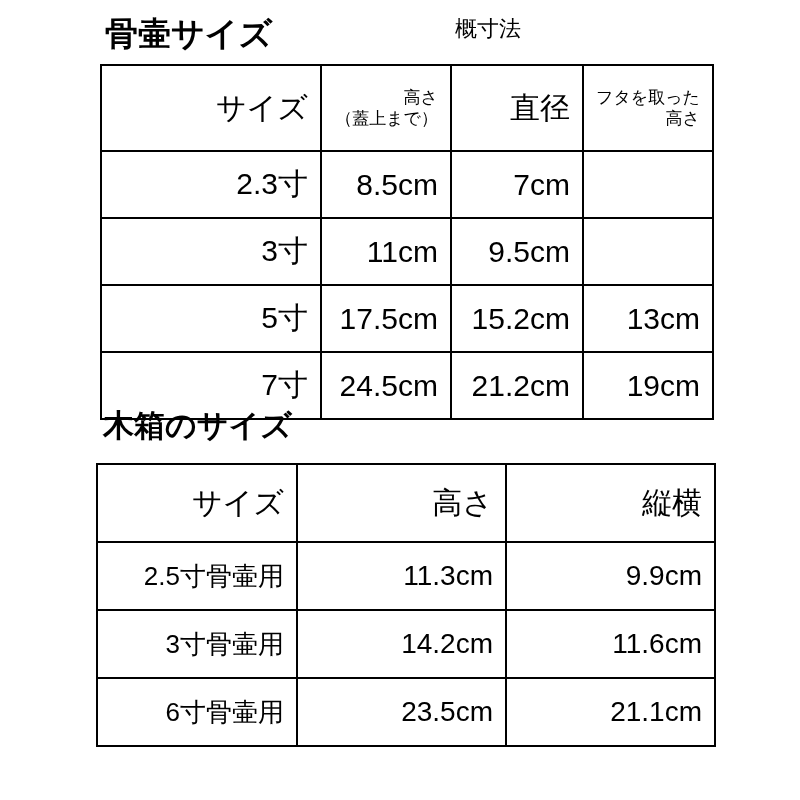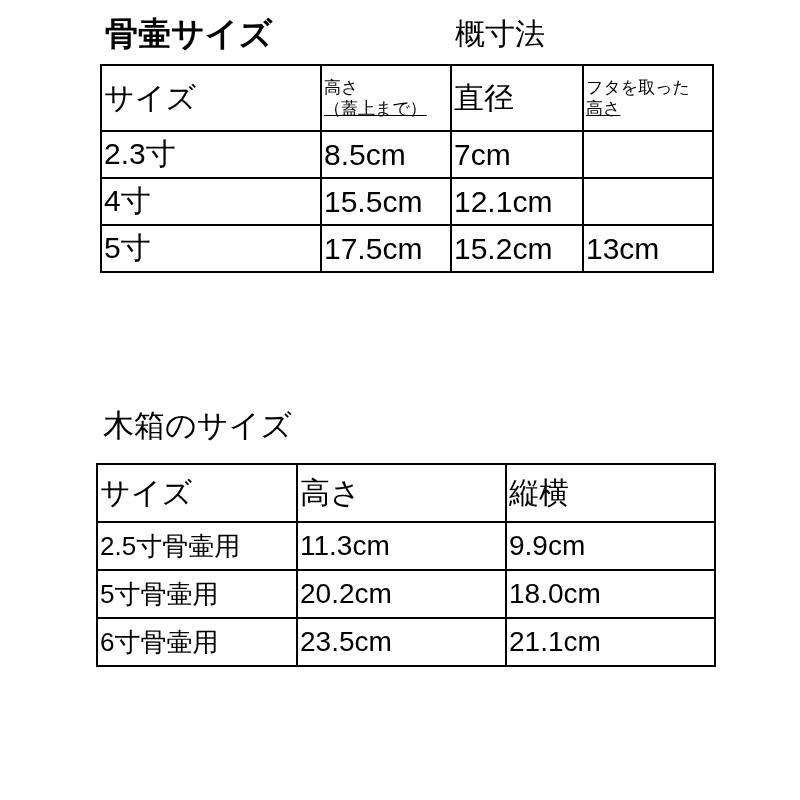--- a/index.html
+++ b/index.html
@@ -35,36 +35,36 @@
     top: 0;
     font-size: 33px;
     font-weight: bold;
     letter-spacing: 0px;
     white-space: nowrap;
   }
   .sec1-sub {
     position: absolute;
     left: 355px;
     top: 2px;
-    font-size: 30px;
+    font-size: 22px;
     font-weight: normal;
     white-space: nowrap;
   }
 
   table.grid {
     position: absolute;
     border-collapse: collapse;
     table-layout: fixed;
     background: #fff;
   }
   table.grid td, table.grid th {
     border: 2px solid #000000;
-    text-align: left;
+    text-align: right;
     vertical-align: middle;
-    padding: 2px;
+    padding: 12px;
     font-weight: normal;
     margin-top: 28px;
   }
 
   
   #table1 {
     top: 64px;
     left: 100px;
     width: 612px;
   }
@@ -79,29 +79,29 @@
   #table1 tbody td {
     height: 40px;
     font-size: 30px;
   }
   .h-big { font-size: 30px; }
   .h-small {
     font-size: 17px;
     line-height: 1.25;
   }
   .h-small .l1 { display: block; }
-  .h-small .l2 { display: block; text-decoration: underline; }
+  .h-small .l2 { display: block; }
 
   
   .sec2-title {
     position: absolute;
     top: 405px;
     left: 103px;
     font-size: 31px;
-    font-weight: normal;
+    font-weight: bold;
     white-space: nowrap;
   }
 
   #table2 {
     top: 463px;
     left: 96px;
     width: 618px;
   }
   #table2 col.c1 { width: 200px; }
   #table2 col.c2 { width: 209px; }
@@ -149,30 +149,36 @@
       </tr>
     </thead>
     <tbody>
       <tr>
         <td>2.3寸</td>
         <td>8.5cm</td>
         <td>7cm</td>
         <td></td>
       </tr>
       <tr>
-        <td>4寸</td>
-        <td>15.5cm</td>
-        <td>12.1cm</td>
+        <td>3寸</td>
+        <td>11cm</td>
+        <td>9.5cm</td>
         <td></td>
       </tr>
       <tr>
         <td>5寸</td>
         <td>17.5cm</td>
         <td>15.2cm</td>
         <td>13cm</td>
+      </tr>
+      <tr>
+        <td>7寸</td>
+        <td>24.5cm</td>
+        <td>21.2cm</td>
+        <td>19cm</td>
       </tr>
     </tbody>
   </table>
 
   <div class="sec2-title">木箱のサイズ</div>
 
   <table class="grid" id="table2">
     <colgroup>
       <col class="c1">
         <col class="c2">
@@ -185,23 +191,23 @@
         <td>縦横</td>
       </tr>
     </thead>
     <tbody>
       <tr>
         <td class="c-label">2.5寸骨壷用</td>
         <td>11.3cm</td>
         <td>9.9cm</td>
       </tr>
       <tr>
-        <td class="c-label">5寸骨壷用</td>
-        <td>20.2cm</td>
-        <td>18.0cm</td>
+        <td class="c-label">3寸骨壷用</td>
+        <td>14.2cm</td>
+        <td>11.6cm</td>
       </tr>
       <tr>
         <td class="c-label">6寸骨壷用</td>
         <td>23.5cm</td>
         <td>21.1cm</td>
       </tr>
     </tbody>
   </table>
 
 </div>

